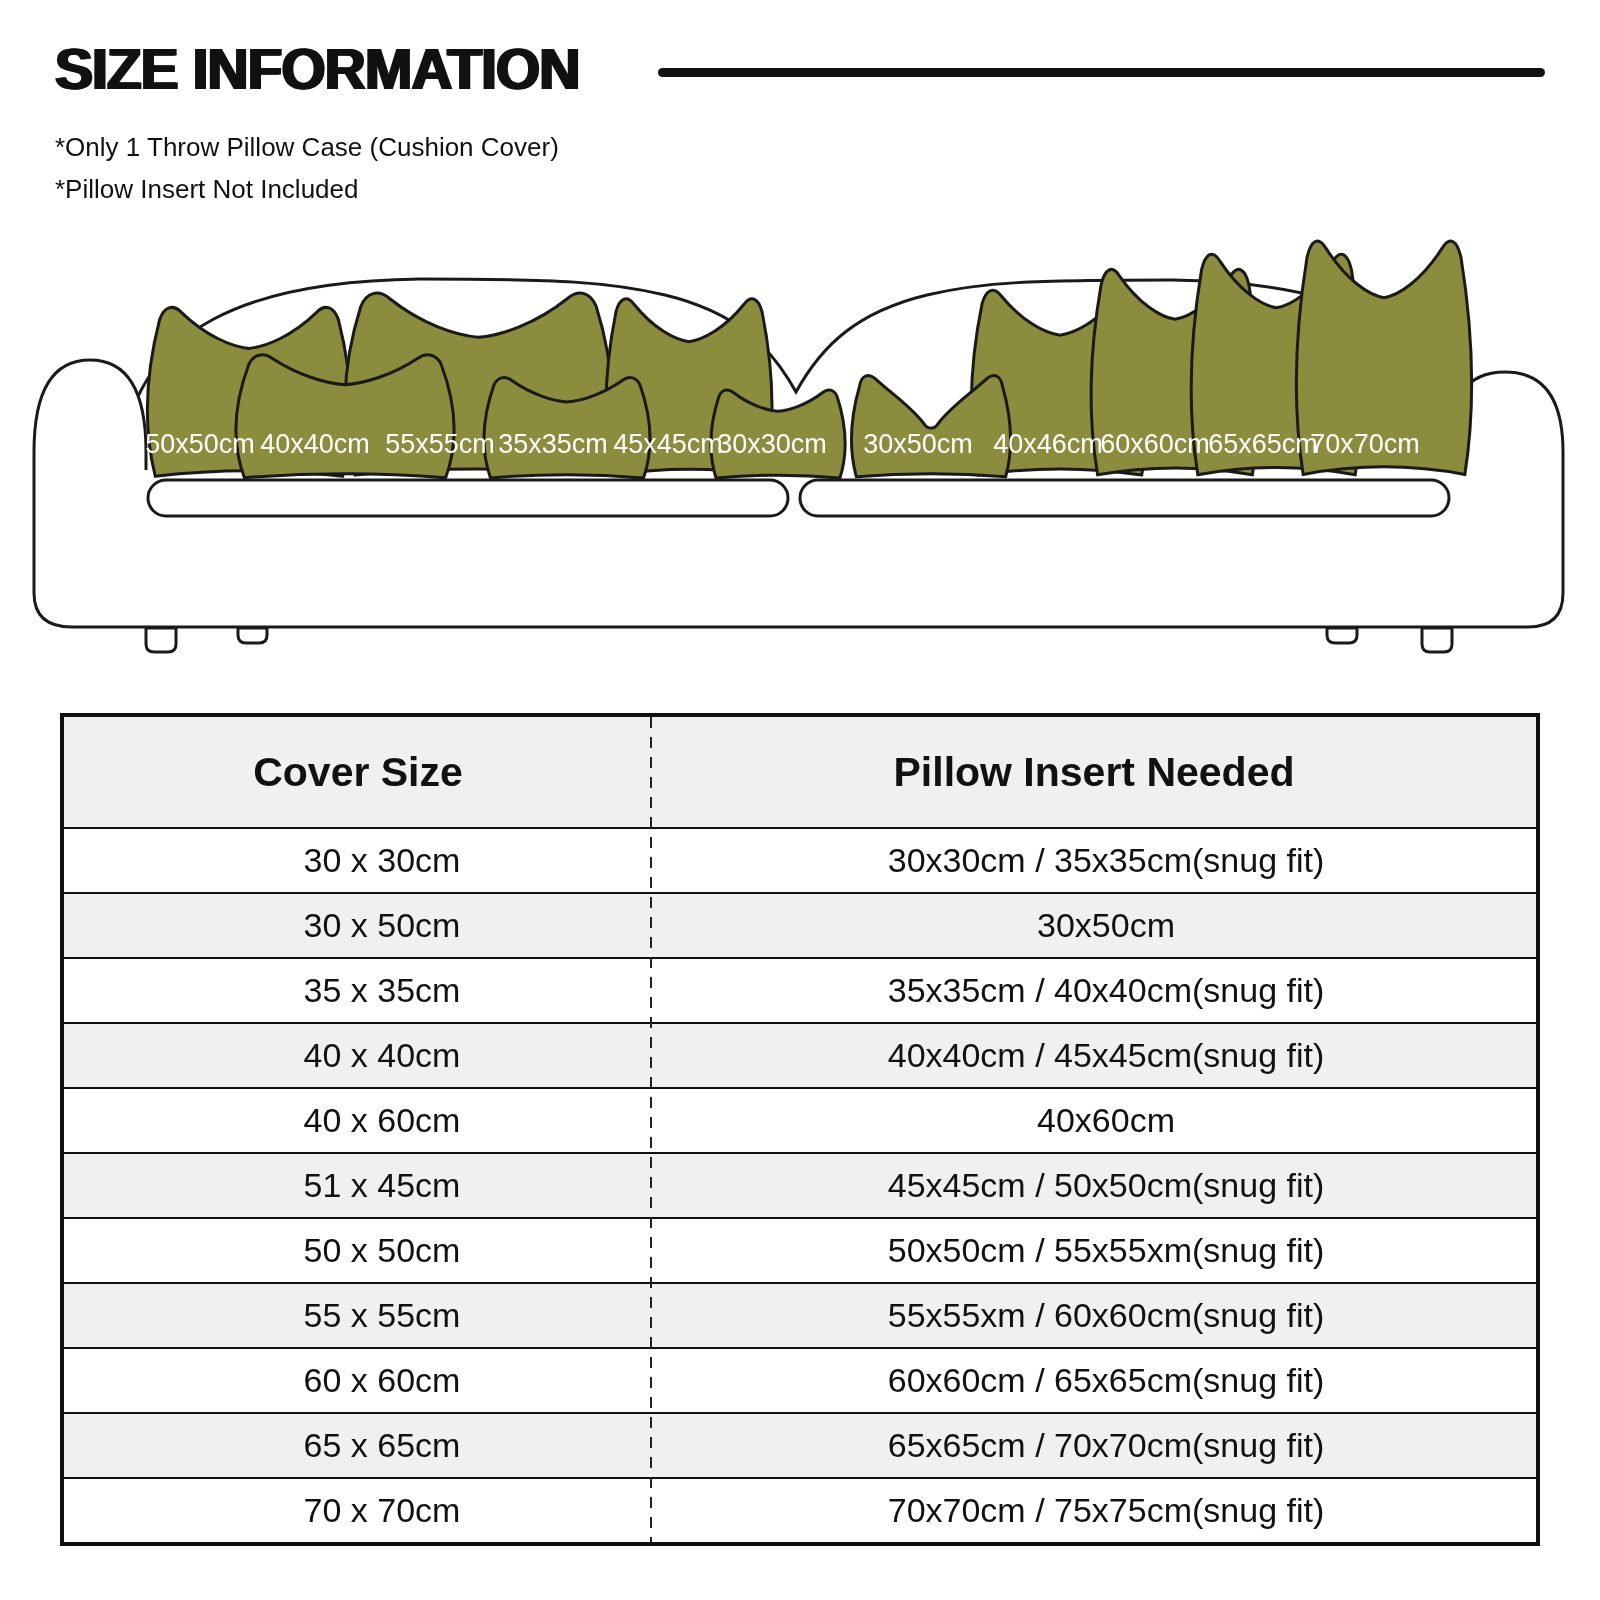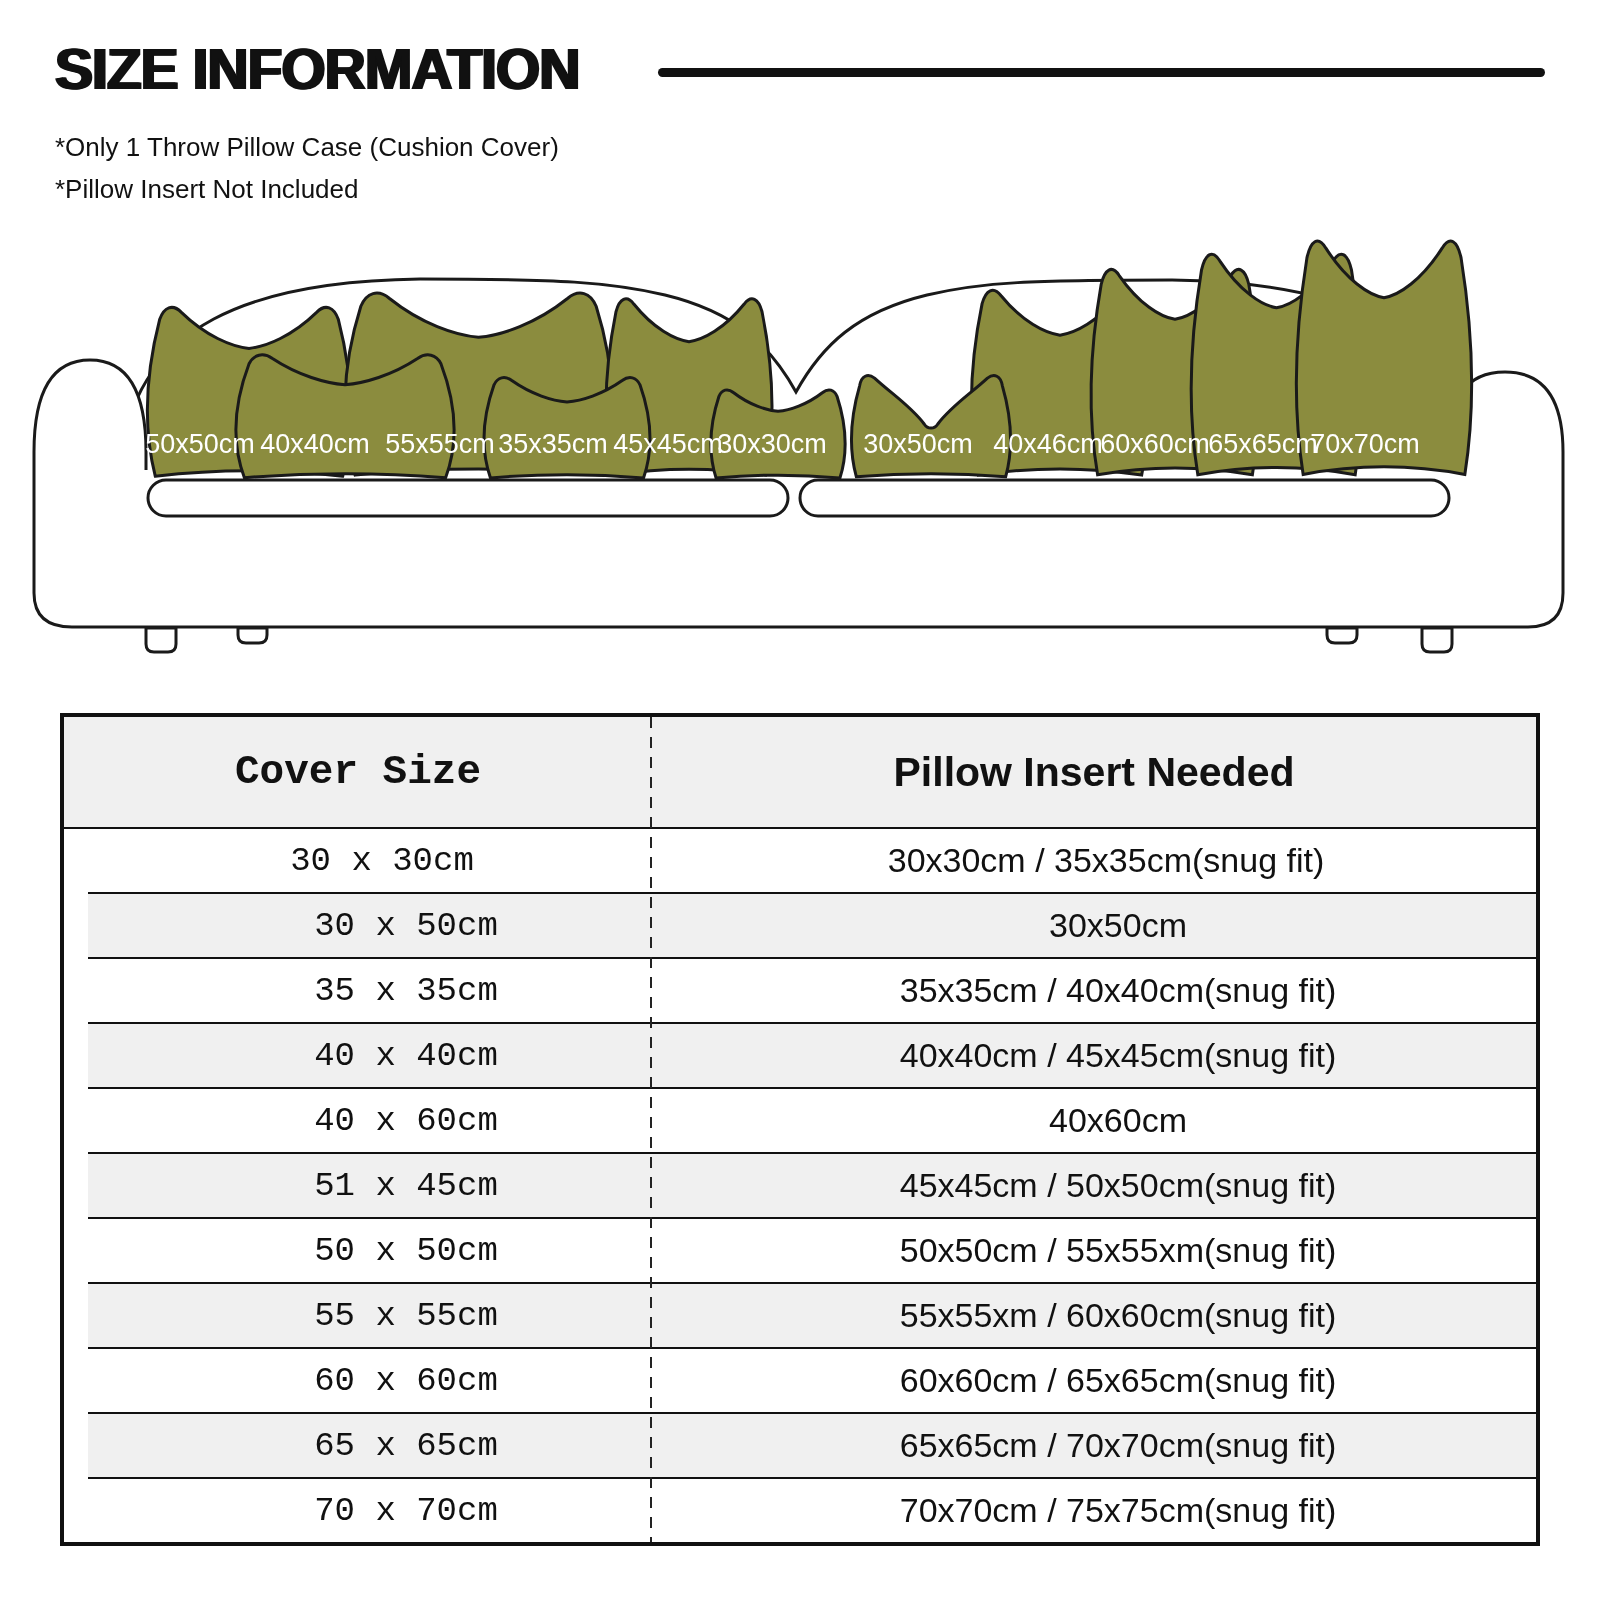--- a/index.html
+++ b/index.html
@@ -30,24 +30,24 @@
   
   .size-table{
     position:absolute;left:60px;top:713px;width:1480px;
     box-sizing:border-box;border:4px solid #111;background:#fff;
   }
   .thead{
     display:flex;height:110px;align-items:center;background:#f0f0f0;
     border-bottom:2px solid #111;font-size:41px;font-weight:bold;
   }
   .tbody .trow{display:flex;height:63px;align-items:center;font-size:34px;padding-left:24px;}
-  .tbody .trow + .trow{border-top:2px solid #111;margin-left:24px;}
+  .tbody .trow + .trow{border-top:2px solid #111;}
   .tbody .trow:nth-child(even){background:#f0f0f0;}
   .cell{display:flex;align-items:center;justify-content:center;text-align:center;}
-  .c1{width:588px;flex:0 0 588px;font-family:Liberation Mono, monospace;}
+  .c1{width:588px;flex:0 0 588px;}
   .c2{flex:1;}
   .col-divider{
     position:absolute;top:0;bottom:0;left:586px;width:2px;
     background-image:repeating-linear-gradient(180deg,#222 0 11px,transparent 11px 20px);
   }
 </style>
 </head>
 <body>
 
 <div class="page-title">SIZE INFORMATION</div>

